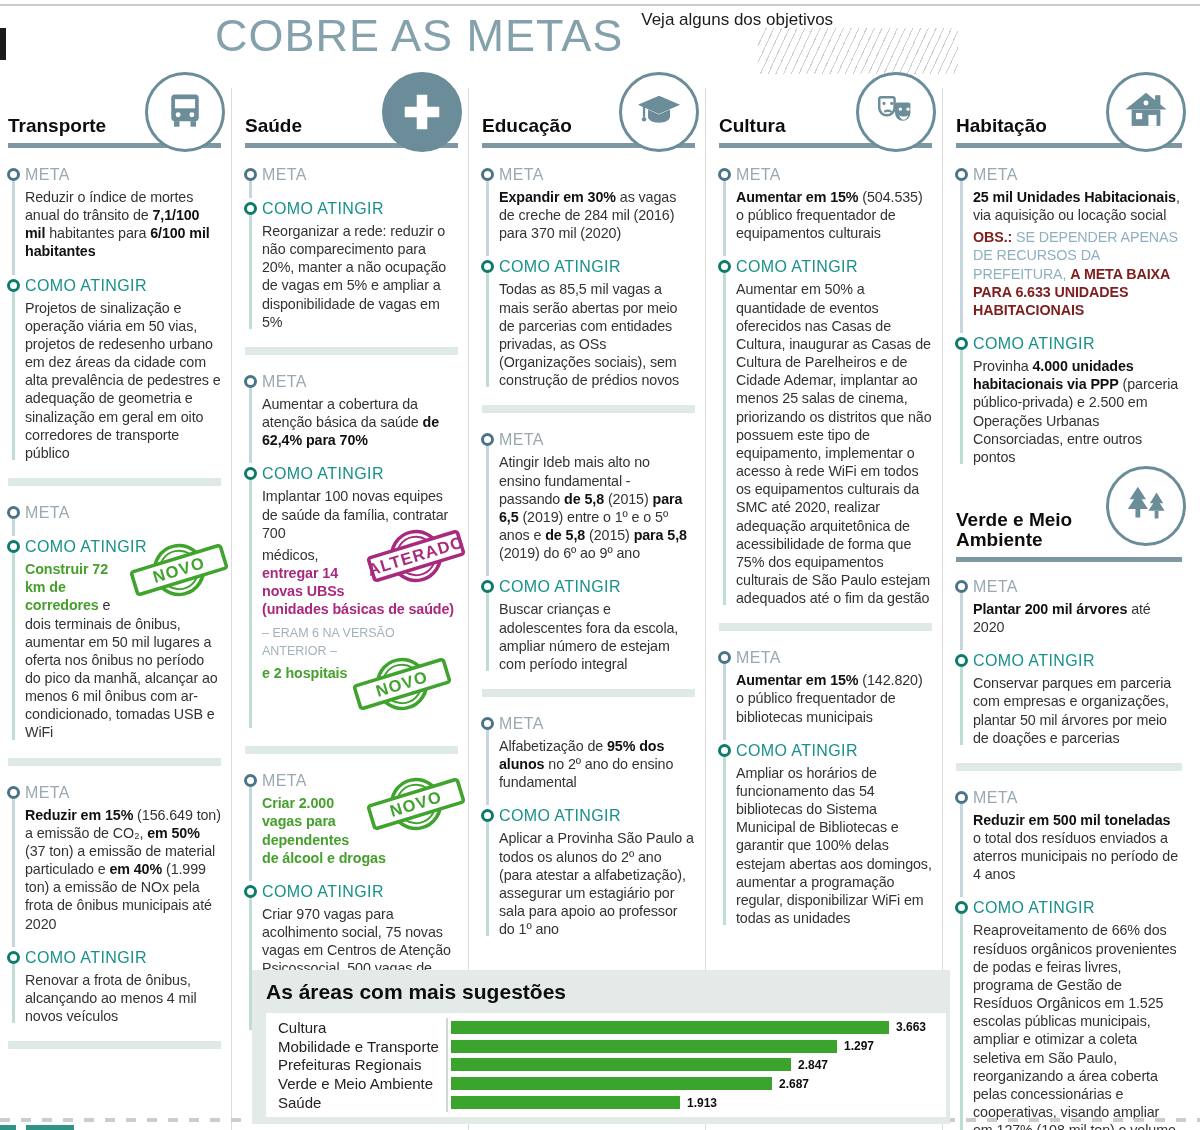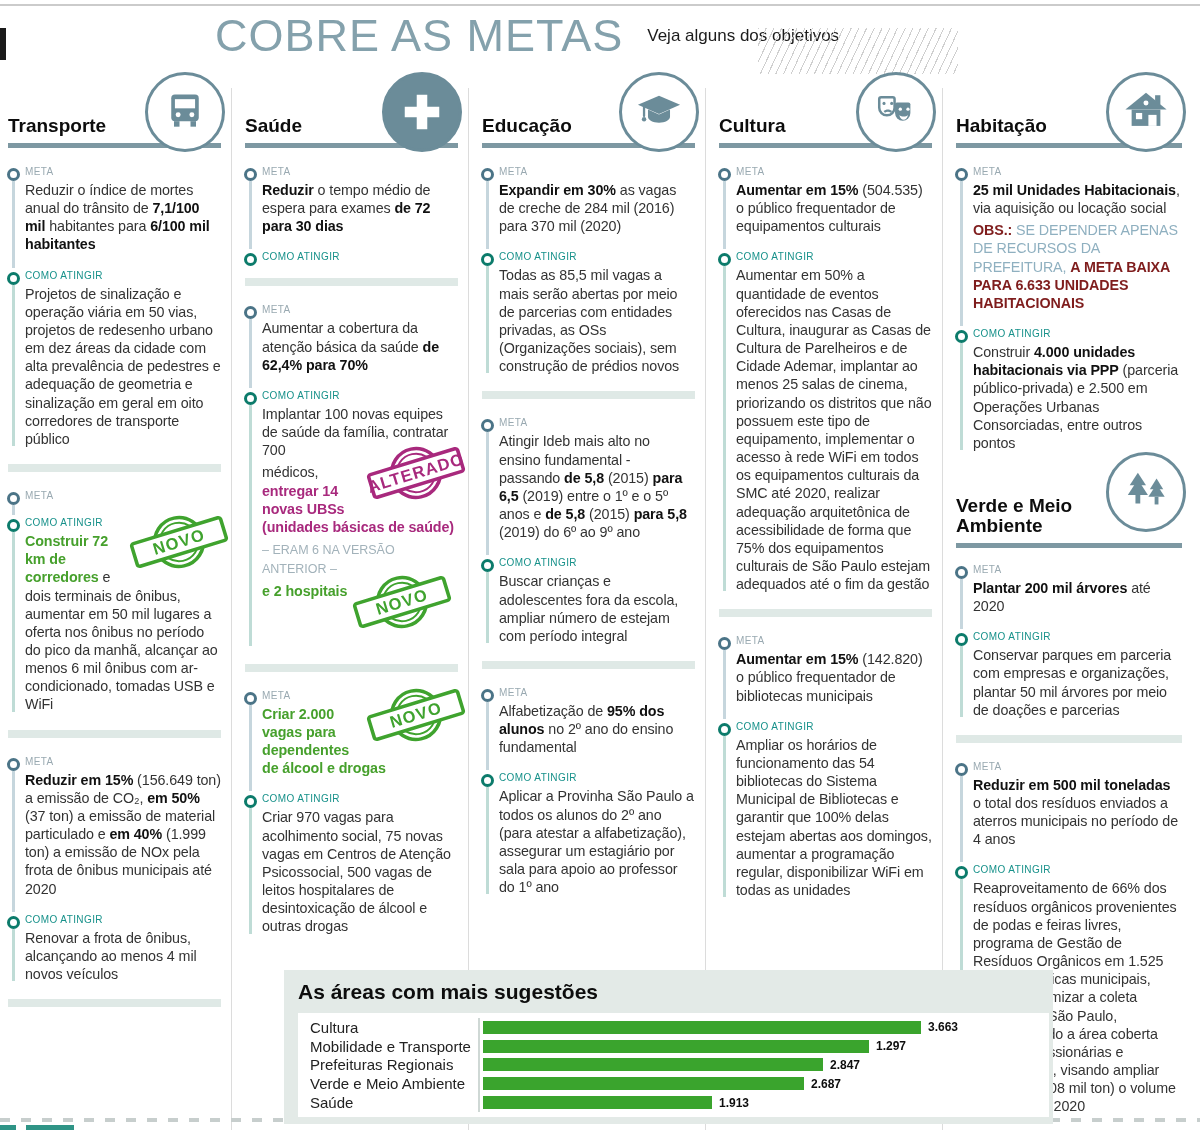--- a/index.html
+++ b/index.html
@@ -1,21 +1,21 @@
 <!DOCTYPE html>
 <html lang="pt"><head>
 <meta charset="utf-8">
 <style>
   html,body{margin:0;padding:0;}
   #page{position:relative;width:1200px;height:1130px;background:#fff;overflow:hidden;
         font-family:"Liberation Sans",sans-serif;color:#333;}
   
   .top-hairline{position:absolute;top:4px;left:0;right:0;height:2px;background:#cbcbcb;}
   .corner-tick{position:absolute;top:28px;left:0;width:6px;height:32px;background:#1a1a1a;}
-  .masthead{position:absolute;top:10px;left:215px;display:flex;align-items:center;gap:24px;white-space:nowrap;}
+  .masthead{position:absolute;top:10px;left:215px;display:flex;align-items:flex-start;gap:18px;white-space:nowrap;}
   .m-title{font-size:45px;font-weight:normal;color:#84a1ac;letter-spacing:1px;}
   .m-sub{font-size:17px;color:#1c1c1c;}
   .hatch{position:absolute;top:28px;left:758px;width:200px;height:46px;
          background:repeating-linear-gradient(115deg,#cfcfcf 0 1px,transparent 1px 7px);}
   
   .cols{position:absolute;left:8px;top:88px;width:1184px;display:grid;
         grid-template-columns:224px 237px 237px 237px 249px;}
   .col{padding:0 10px 0 13px;border-right:1px solid #dcdcdc;min-height:980px;}
   .col:first-child{padding-left:0;}
   .col:last-child{border-right:none;}
@@ -26,40 +26,40 @@
                border-radius:50%;background:#fff;display:flex;align-items:center;justify-content:center;z-index:2;}
   .icon-circle.filled{background:#6b8c99;}
   
   .unit{position:relative;padding-left:17px;margin:0 0 16px;}
   .unit::before{content:"";position:absolute;left:4px;top:15px;width:3px;}
   .unit-meta::before{background:#c6d6dd;bottom:-14px;}
   .unit-como::before{background:#bfdcd6;bottom:2px;}
   .unit::after{content:"";position:absolute;left:-1px;top:2px;width:7px;height:7px;border-radius:50%;
                background:#fff;border:3.5px solid #4b7487;}
   .unit-como::after{border-color:#0c7b6b;}
-  .unit-label{font-size:10px;letter-spacing:.4px;color:#99a9b1;}
+  .unit-label{font-size:16px;letter-spacing:.4px;color:#99a9b1;}
   .unit-como .unit-label{color:#17918a;}
   p.body{margin:4px 0 0;font-size:14.3px;line-height:1.27;color:#333;letter-spacing:-.1px;}
   .seg-b{font-weight:bold;color:#111;}
   .seg-gb{font-weight:bold;color:#46a02c;}
   .seg-mb{font-weight:bold;color:#a8297d;}
   .seg-note{color:#a2b2ba;font-size:12.5px;letter-spacing:0;}
   .p-obs{font-size:12.8px;line-height:1.3;margin-top:7px;letter-spacing:0;}
   .seg-obsl{color:#8fb0c0;}
   .seg-obsb{color:#7f1d1d;font-weight:bold;}
   .divider{height:8px;background:#dfe9e6;margin:2px 0 18px;}
   
   .stamp{display:block;width:104px;height:68px;transform:rotate(-12deg);}
   .stamp svg{width:100%;height:100%;display:block;}
   .stamp-float{float:right;margin:-24px -10px 2px 8px;}
   .hang{position:relative;min-height:66px;}
   .stamp-abs{position:absolute;left:88px;top:-14px;}
   
-  .chart-panel{position:absolute;left:252px;top:970px;width:769px;height:154px;background:#e3eae7;
-               padding:10px 4px 8px 14px;box-sizing:border-box;z-index:6;margin-left:32px;}
+  .chart-panel{position:absolute;left:252px;top:970px;width:698px;height:154px;background:#e3eae7;
+               padding:10px 4px 8px 14px;box-sizing:border-box;z-index:6;}
   .chart-title{font-size:21px;font-weight:bold;color:#0d0d0d;margin:0 0 9px;}
   .chart-box{background:#fff;padding:5px 10px 5px 12px;height:104px;box-sizing:border-box;}
   .crow{display:flex;align-items:center;height:18.8px;}
   .clabel{width:168px;font-size:15px;color:#222;}
   .cbarwrap{border-left:2px solid #cfd8d5;padding-left:3px;display:flex;align-items:center;align-self:stretch;}
   .cbar{height:13px;background:#3aa42d;}
   .cval{margin-left:7px;font-weight:bold;font-size:12px;color:#0d0d0d;white-space:nowrap;}
   
   .dashes{position:absolute;left:0;right:0;bottom:8px;height:4px;
           background:repeating-linear-gradient(90deg,#c7cecd 0 10px,transparent 10px 21px);}
@@ -140,24 +140,24 @@
           <div class="col-title">Saúde</div>
           <div class="head-rule"></div>
           <div class="icon-circle filled">
             <svg viewBox="0 0 48 48" width="46" height="46">
               <path fill="#fff" d="M18.5 6h11v12.5H42v11H29.5V42h-11V29.5H6v-11h12.5z"></path>
             </svg>
           </div>
         </div>
         <div class="unit unit-meta">
           <div class="unit-label">META</div>
-          <p class="body"><span class="seg-b">Reduzir</span><span> o tempo médio de espera para exames </span><span class="seg-b">de 72 para 30 dias</span></p>
-        </div>
-        <div class="unit unit-como">
-          <div class="unit-label">COMO ATINGIR</div>
+        </div>
+        <div class="unit unit-como">
+          <div class="unit-label">COMO ATINGIR</div>
+          <p class="body"><span>Reorganizar a rede: reduzir o não comparecimento para 20%, manter a não ocupação de vagas em 5% e ampliar a disponibilidade de vagas em 5%</span></p>
         </div>
         <div class="divider"></div>
         <div class="unit unit-meta">
           <div class="unit-label">META</div>
           <p class="body"><span>Aumentar a cobertura da atenção básica da saúde </span><span class="seg-b">de 62,4% para 70%</span></p>
         </div>
         <div class="unit unit-como">
           <div class="unit-label">COMO ATINGIR</div>
           <p class="body"><span>Implantar 100 novas equipes de saúde da família, contratar 700</span></p>
           <p class="body"><span class="stamp stamp-float">
@@ -299,21 +299,21 @@
             </svg>
           </div>
         </div>
         <div class="unit unit-meta">
           <div class="unit-label">META</div>
           <p class="body"><span class="seg-b">25 mil Unidades Habitacionais</span><span>, via aquisição ou locação social</span></p>
           <p class="body p-obs"><span class="seg-obsb">OBS.:</span><span class="seg-obsl"> SE DEPENDER APENAS DE RECURSOS DA PREFEITURA, </span><span class="seg-obsb">A META BAIXA PARA 6.633 UNIDADES HABITACIONAIS</span></p>
         </div>
         <div class="unit unit-como">
           <div class="unit-label">COMO ATINGIR</div>
-          <p class="body"><span>Construir </span><span class="seg-b">4.000 unidades habitacionais via PPP</span><span> (parceria público-privada) e 2.500 em Operações Urbanas Consorciadas, entre outros pontos</span></p>
+          <p class="body"><span>Provinha </span><span class="seg-b">4.000 unidades habitacionais via PPP</span><span> (parceria público-privada) e 2.500 em Operações Urbanas Consorciadas, entre outros pontos</span></p>
         </div>
         <div class="col-head">
           <div class="col-title">Verde e Meio Ambiente</div>
           <div class="head-rule"></div>
           <div class="icon-circle">
             <svg viewBox="0 0 48 48" width="46" height="46" fill="#6b8c99">
               <path d="M15.5 4 24 17H7z"></path>
               <path d="M15.5 11 26 27H5z"></path>
               <rect x="13" y="27" width="5" height="9"></rect>
               <path d="M35 10 42 21H28z"></path>

